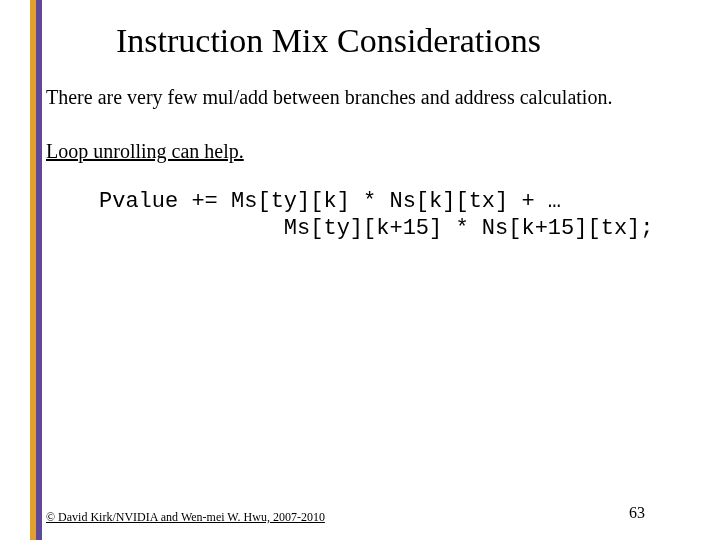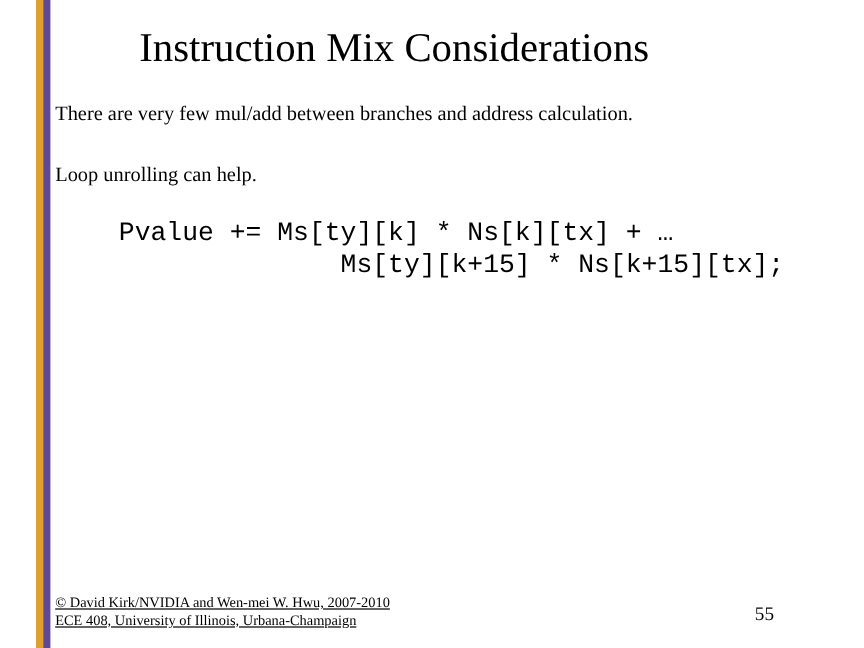--- a/index.html
+++ b/index.html
@@ -47,27 +47,27 @@
   }
   .code {
     font-family: "Courier New", Courier, monospace;
     font-size: 22px;
     line-height: 1.2;
     white-space: pre;
     margin-top: 26px;
     margin-left: -10px;
   }
   .body-text {
-    font-size: 17px;
+    font-size: 20px;
     line-height: 1.2;
     margin-top: 26px;
     margin-left: -10px;
     margin-right: 10px;
   }
-  .body-text.gap { margin-top: 30px; }
+  .body-text.gap { margin-top: 30px; text-decoration: underline; }
   .code.gap { margin-top: 26px; margin-left: 43px; }
   .footer {
     position: absolute;
     left: -10px;
     bottom: 16px;
     font-size: 12px;
     line-height: 1.2;
     text-decoration: underline;
   }
   .page-num {
@@ -92,18 +92,17 @@
 
     <div class="body-text">There are very few mul/add between branches and address calculation.</div>
 
     <div class="body-text gap">Loop unrolling can help.</div>
 
     <div class="code gap"><span>Pvalue += Ms[ty][k] * Ns[k][tx] + …</span>
 <span>              Ms[ty][k+15] * Ns[k+15][tx];</span></div>
 
     <div class="footer">
       <div>© David Kirk/NVIDIA and Wen-mei W. Hwu, 2007-2010</div>
-      <div>ECE 408, University of Illinois, Urbana-Champaign</div>
     </div>
 
-    <div class="page-num">55</div>
+    <div class="page-num">63</div>
   </div>
 </div>
 
 </body></html>

